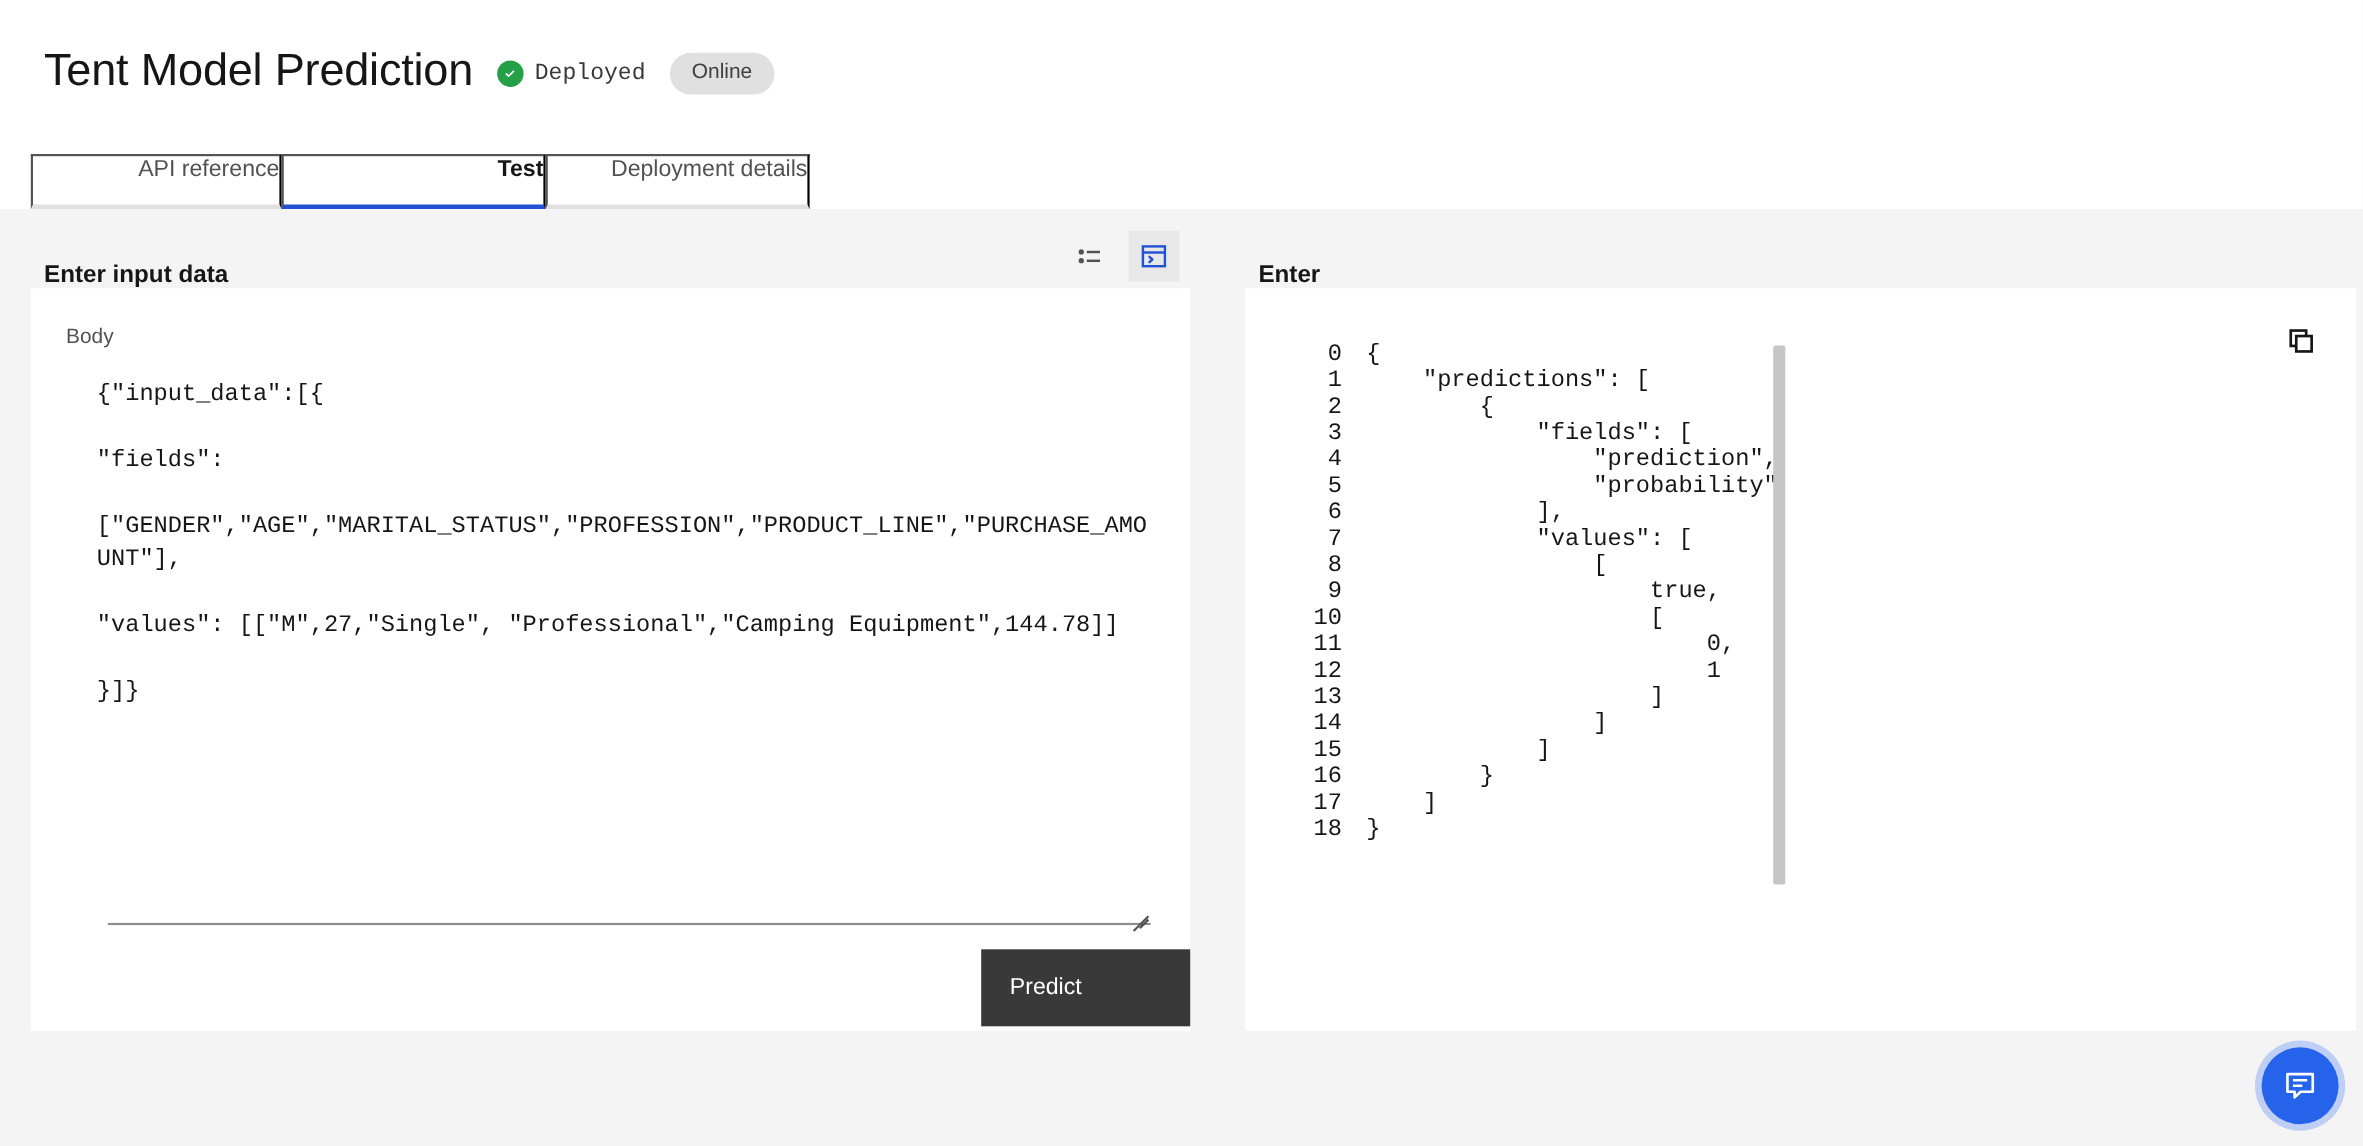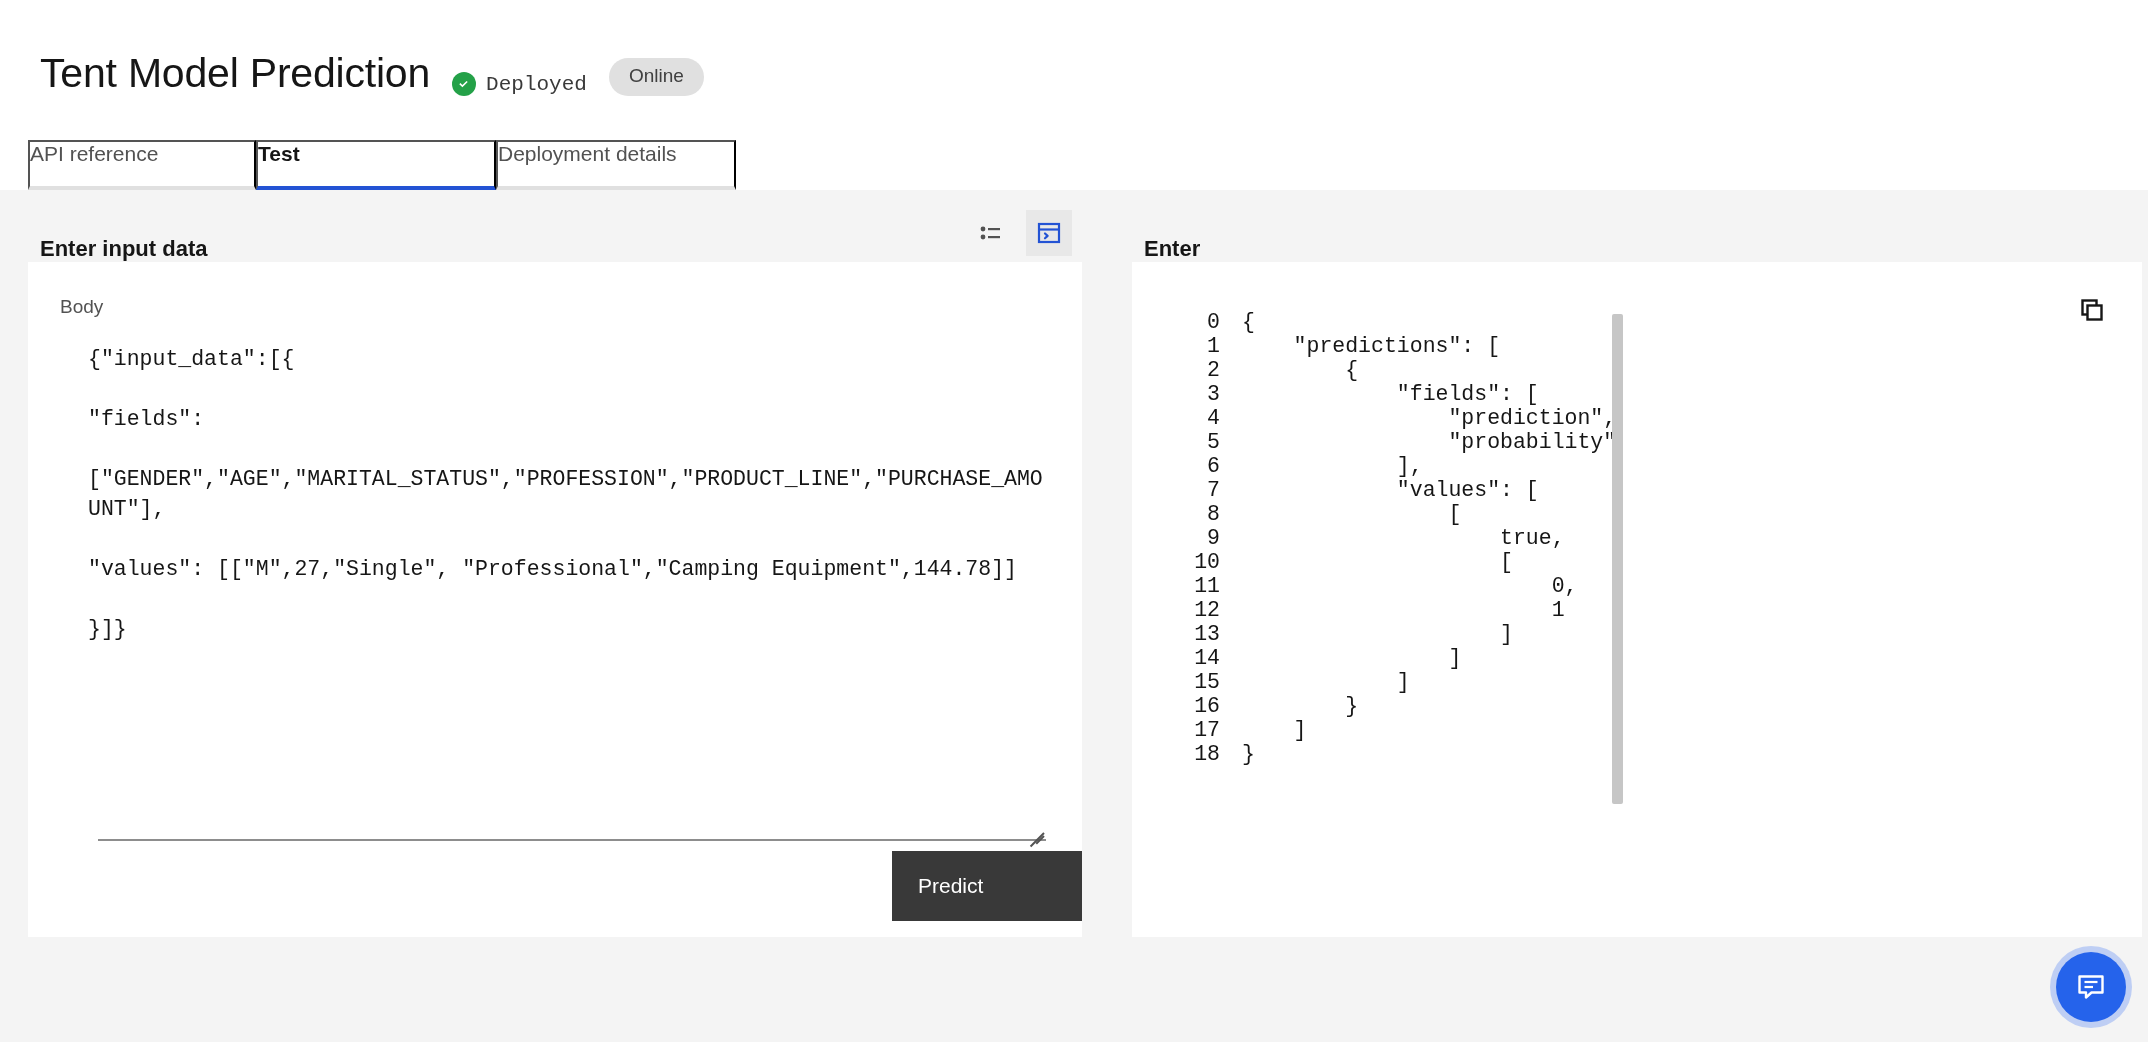--- a/index.html
+++ b/index.html
@@ -14,21 +14,21 @@
 
   
   .page-header {
     background: #ffffff;
     padding: 0 0 0 40px;
     height: 190px;
     position: relative;
   }
   .title-row {
     display: flex;
-    align-items: flex-end;
+    align-items: center;
     gap: 22px;
     padding-top: 32px;
     height: 96px;
   }
   .page-title {
     font-size: 41px;
     font-weight: 400;
     color: #161616;
     letter-spacing: -0.2px;
     line-height: 1.1;
@@ -72,21 +72,21 @@
     position: absolute;
     bottom: 0;
     left: 28px;
   }
   .tab {
     font-size: 21px;
     color: #525252;
     padding: 0 0 20px 0;
     margin: 0;
     border-bottom: 4px solid #e0e0e0;
-    text-align: left;
+    text-align: right;
     cursor: pointer;
     background: none;
     font-family: inherit;
   }
   .tab.t1 { width: 228px; }
   .tab.t2 { width: 240px; }
   .tab.t3 { width: 240px; }
   .tab.active {
     color: #161616;
     font-weight: 700;
@@ -190,21 +190,21 @@
     transform-origin: right center;
   }
   .resize-grip::after {
     width: 11px; right: 0; bottom: 0px;
     transform: rotate(-45deg);
     transform-origin: right center;
   }
   .predict-btn {
     position: absolute;
     right: 0;
-    bottom: 16px;
+    bottom: 4px;
     width: 190px;
     height: 70px;
     background: #393939;
     color: #ffffff;
     font-size: 21px;
     font-family: inherit;
     border: none;
     text-align: left;
     padding-left: 26px;
     cursor: pointer;

